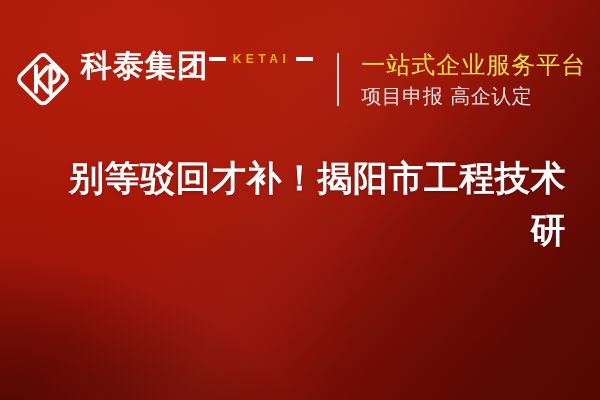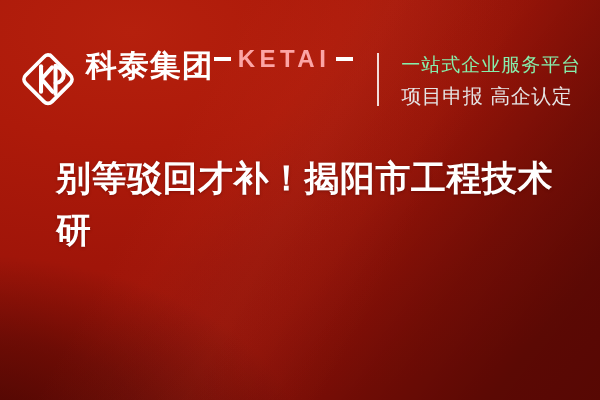--- a/index.html
+++ b/index.html
@@ -105,22 +105,22 @@
     margin-top: 2px;
     height: 18px;
   }
   .en-dash {
     width: 17px;
     height: 4px;
     background: #ffffff;
     flex: 0 0 auto;
   }
   #brand-en {
-    color: #fca5a5;
-    font-size: 24px;
+    color: #eab308;
+    font-size: 12px;
     line-height: 18px;
     font-weight: 700;
     letter-spacing: 4.5px;
     padding: 0 6px 0 7px;
     white-space: nowrap;
     font-family: "Liberation Sans", sans-serif;
   }
 
   #brand-divider {
     width: 2px;
@@ -130,22 +130,22 @@
     flex: 0 0 auto;
   }
 
   #tagline-block {
     display: flex;
     flex-direction: column;
     justify-content: center;
     height: 66px;
   }
   #tagline-main {
-    color: #86efac;
-    font-size: 19px;
+    color: #fde047;
+    font-size: 24px;
     line-height: 32px;
     font-weight: 400;
     letter-spacing: 1px;
     white-space: nowrap;
     font-family: Liberation Sans, sans-serif;
   }
   #tagline-sub {
     color: #e5e5e5;
     font-size: 20px;
     line-height: 25px;
@@ -161,20 +161,21 @@
     left: 56px;
     top: 152px;
     width: 510px;
     color: #ffffff;
     font-size: 35px;
     line-height: 52px;
     font-weight: 700;
     letter-spacing: 0.5px;
     font-family: "DejaVu Sans", "Liberation Sans", sans-serif;
     text-shadow: 0 1px 3px rgba(60,0,0,0.35);
+    text-align: right;
   }
 </style>
 </head>
 <body>
 
 <div id="banner">
 
   <div id="bg-base"></div>
   <div id="bg-diagonal"></div>
   <div id="bg-corner"></div>

